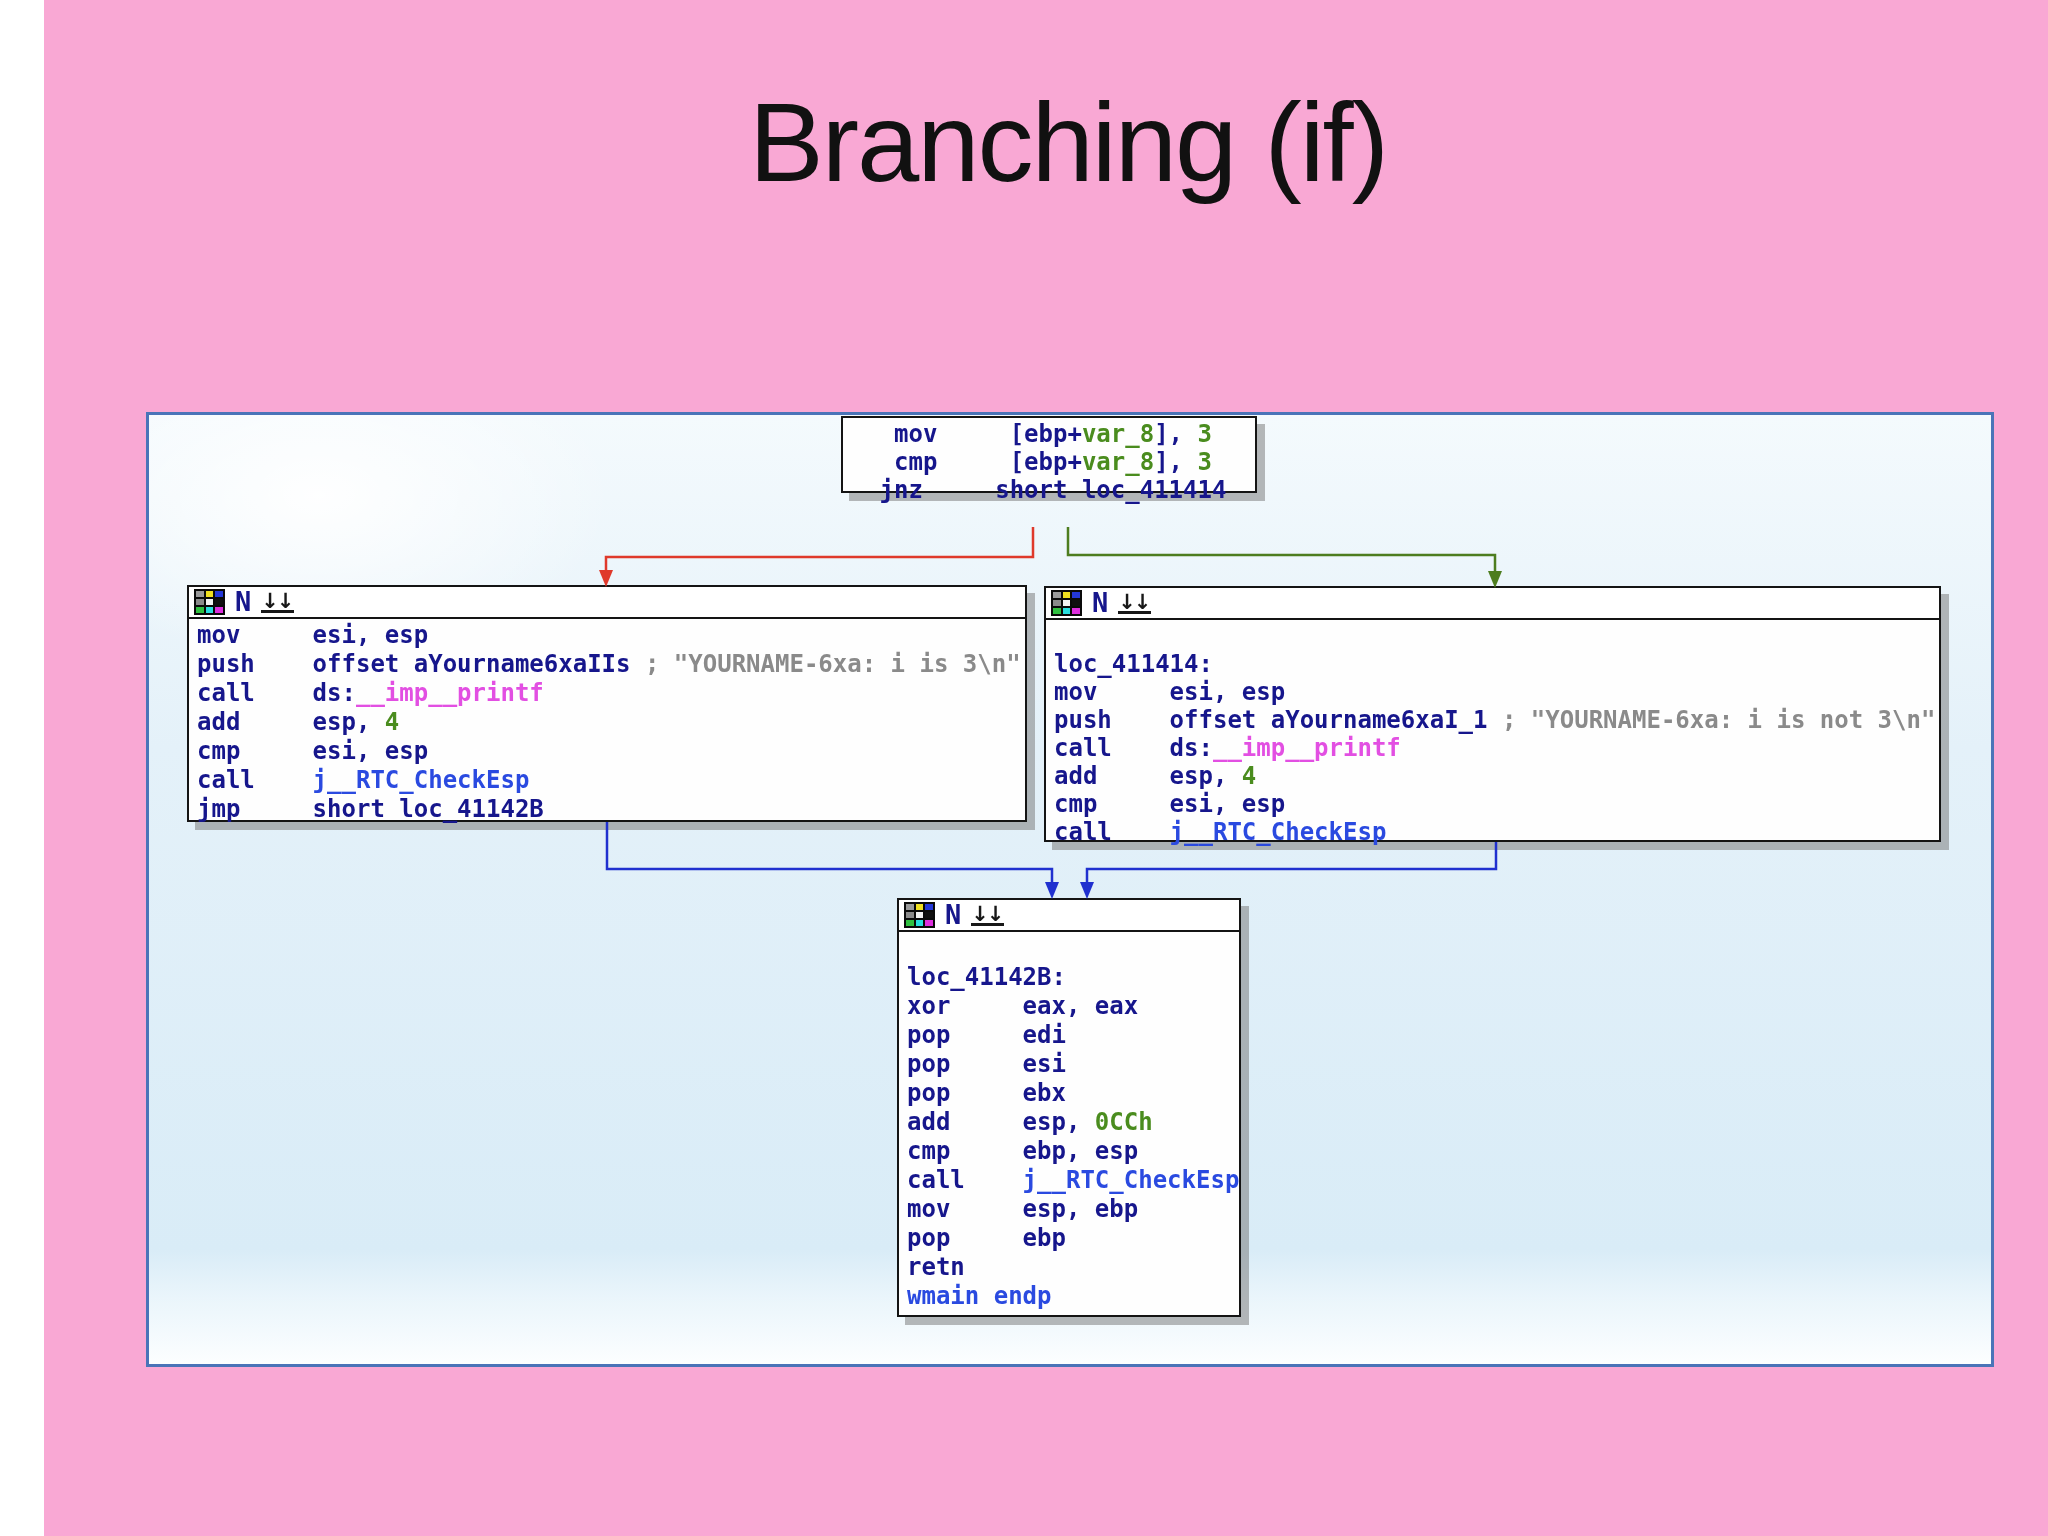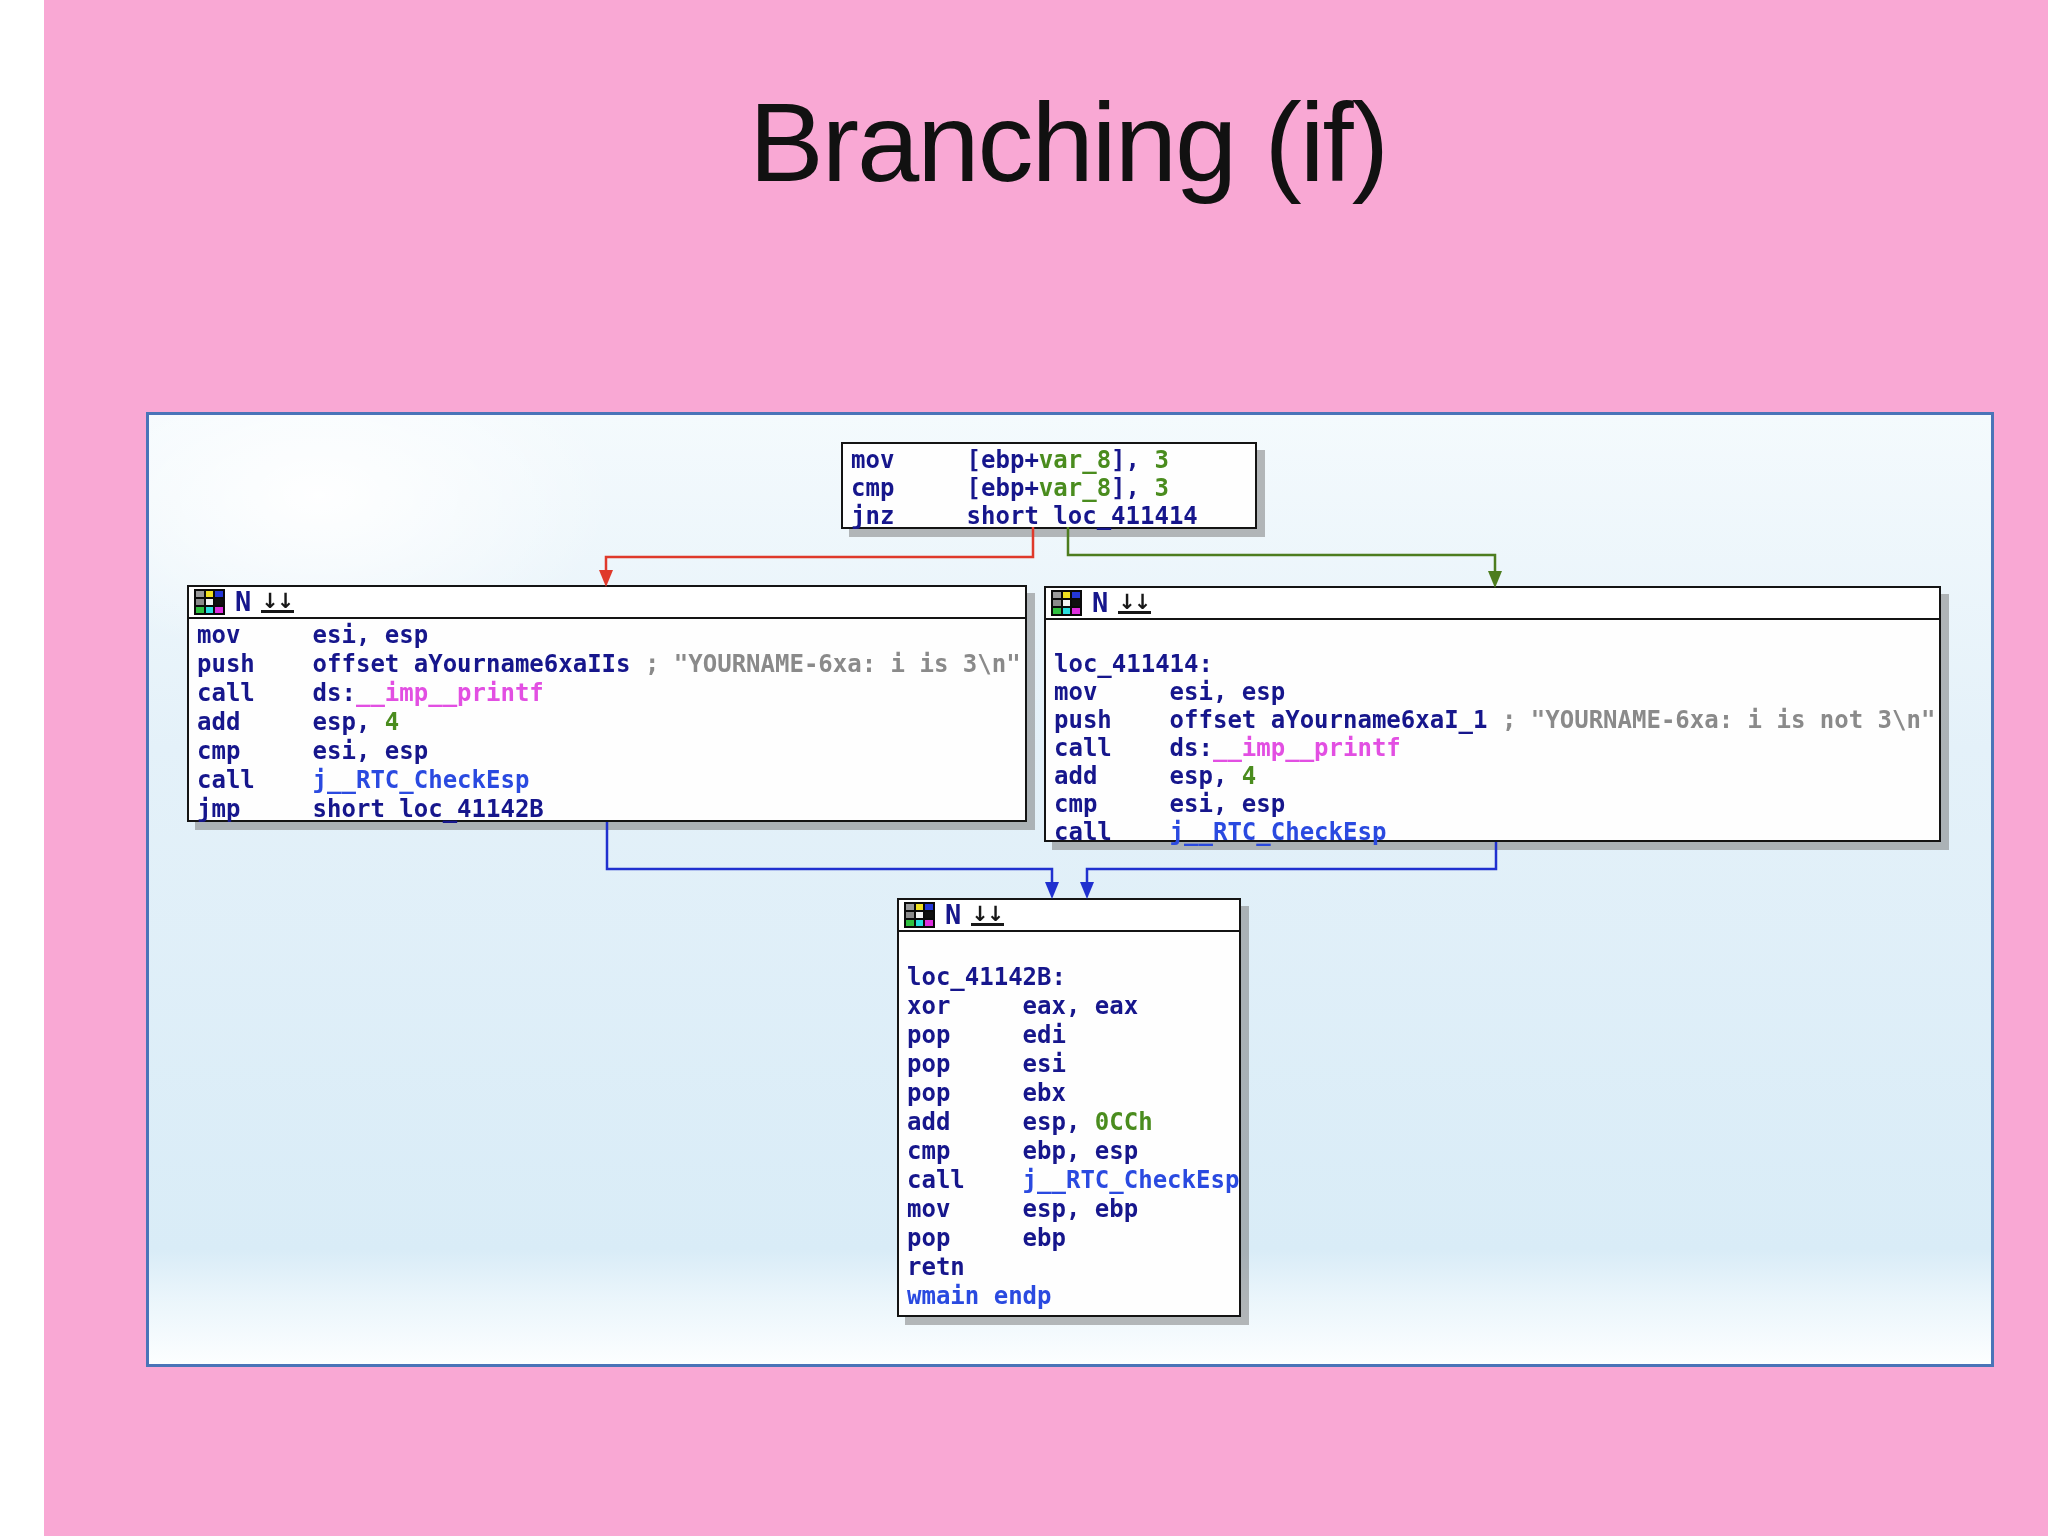--- a/index.html
+++ b/index.html
@@ -52,21 +52,21 @@
 
   #edge-layer{position:absolute;top:0;left:0;width:2048px;height:1536px;pointer-events:none;}
 </style>
 </head>
 <body>
 
 <div id="stage">
   <div class="slide-title">Branching (if)</div>
   <div class="screenshot-panel"></div>
   <div id="graph-layer">
-      <div class="asm-block" style="left: 797px; top: 442px; width: 416px; height: 87px;">
+      <div class="asm-block" style="left: 797px; top: 416px; width: 416px; height: 77px; text-align: center;">
         <div class="asm-body" style="line-height: 28px;"><div class="asm-line"><span class="seg-navy">mov     [ebp+</span><span class="seg-green">var_8</span><span class="seg-navy">], </span><span class="seg-green">3</span></div><div class="asm-line"><span class="seg-navy">cmp     [ebp+</span><span class="seg-green">var_8</span><span class="seg-navy">], </span><span class="seg-green">3</span></div><div class="asm-line"><span class="seg-navy">jnz     short loc_411414</span></div></div>
       </div>
       <div class="asm-block" style="left: 143px; top: 585px; width: 840px; height: 237px;">
         <div class="asm-header">
           <div class="grid-icon">
             <div style="background: rgb(154, 154, 154);"></div>
             <div style="background: rgb(240, 224, 32);"></div>
             <div style="background: rgb(36, 56, 216);"></div>
             <div style="background: rgb(138, 138, 138);"></div>
             <div style="background: rgb(242, 242, 242);"></div>

